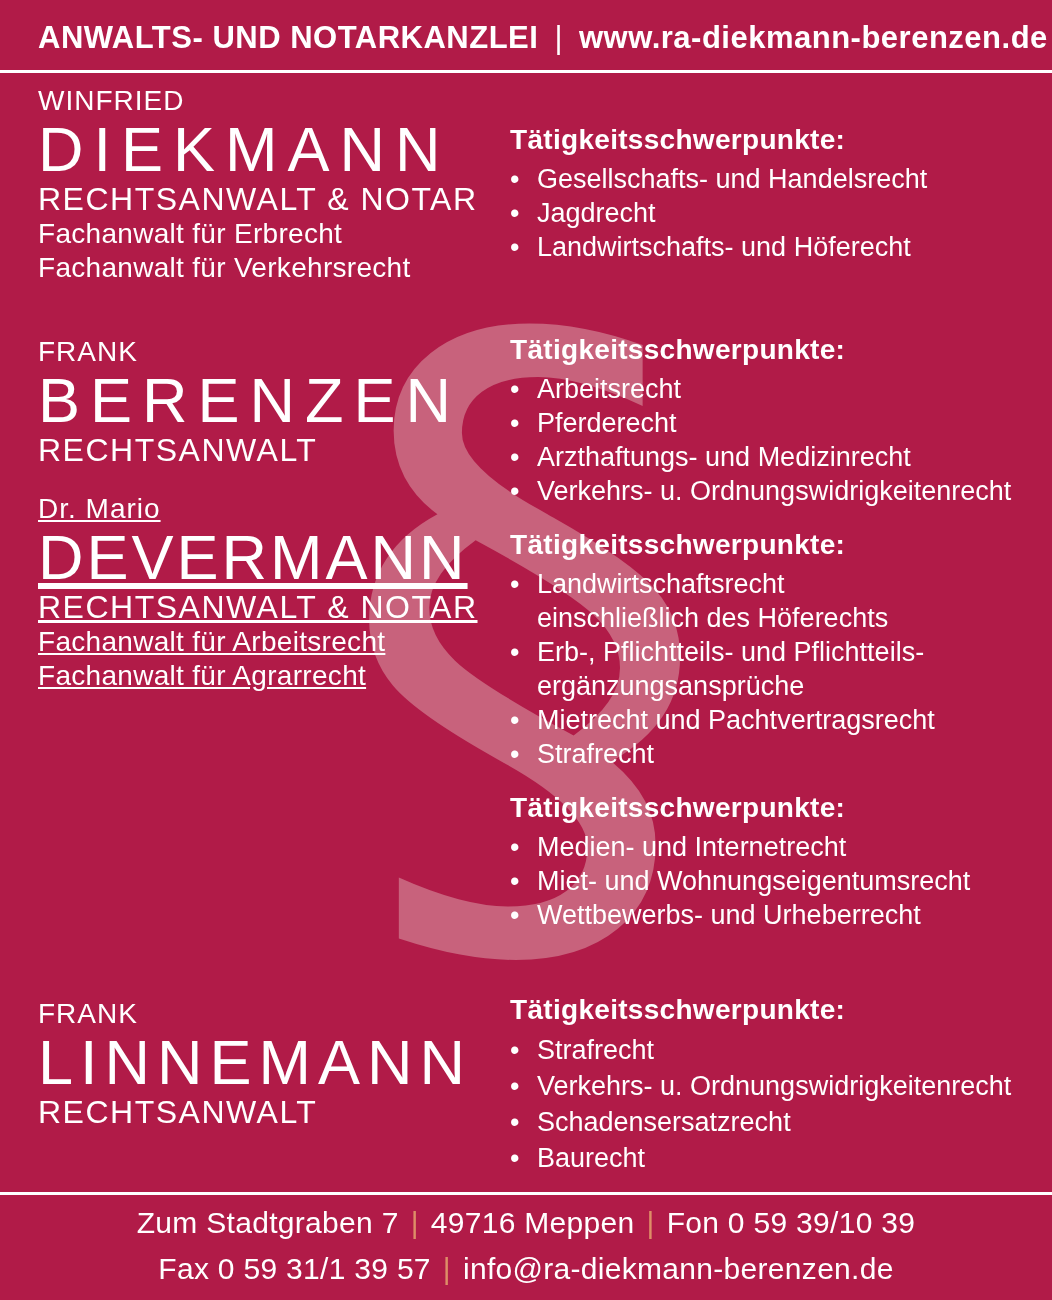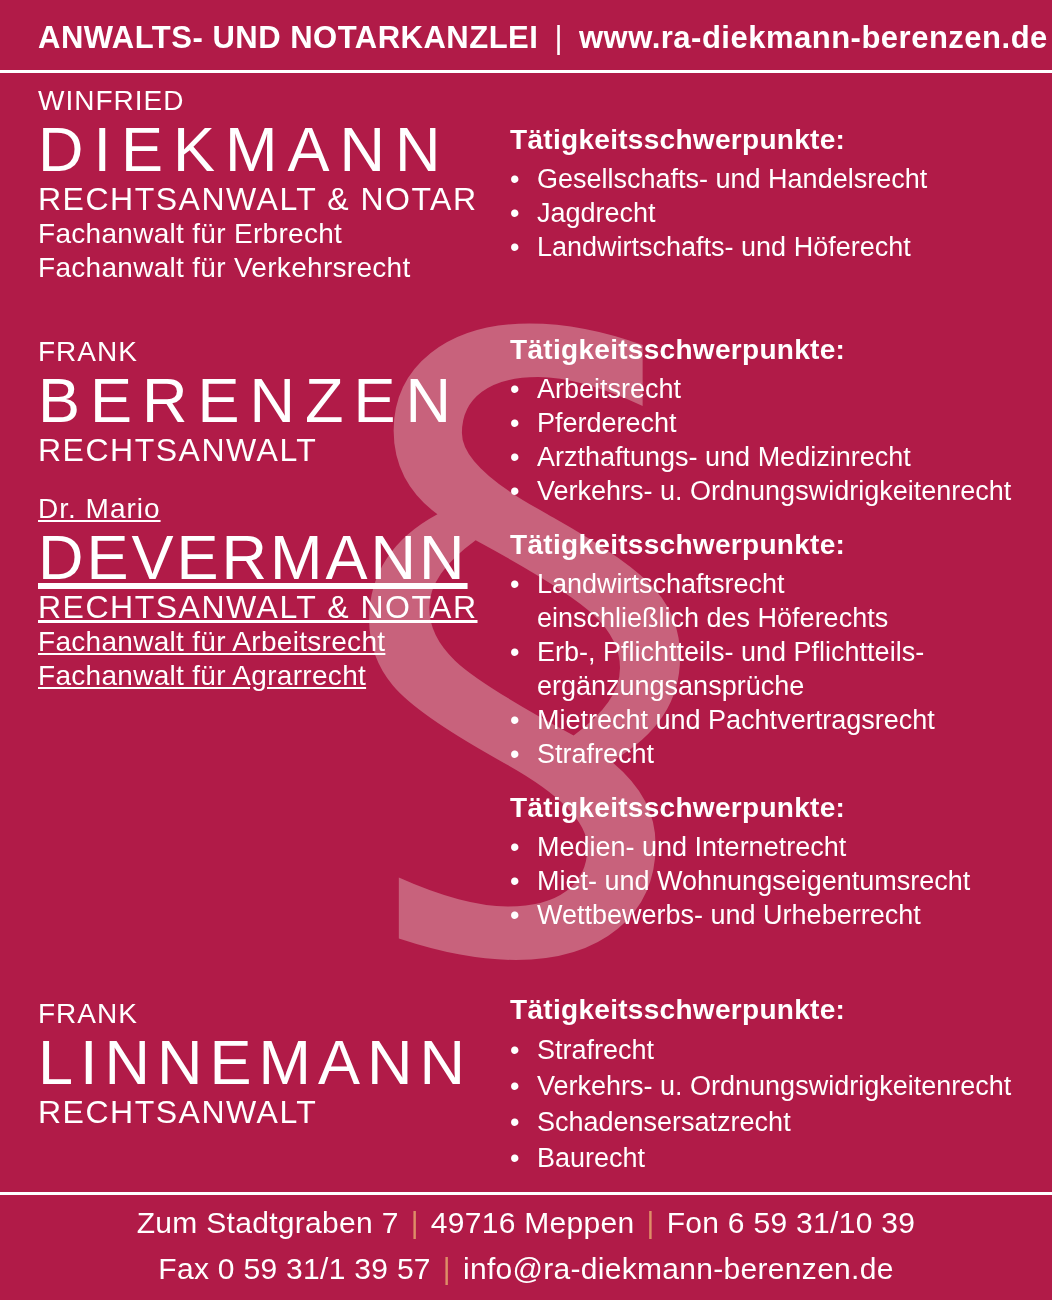--- a/index.html
+++ b/index.html
@@ -280,21 +280,21 @@
               <span class="bullet">•</span>
               <span>Baurecht</span>
             </div>
           </div>
         </div>
     </div>
 
     <div class="rule rule-bottom"></div>
 
     <div class="footer-line footer-line1">
-      <span>Zum Stadtgraben 7</span><span class="fsep">|</span><span>49716 Meppen</span><span class="fsep">|</span><span>Fon 6 59 31/10 39</span>
+      <span>Zum Stadtgraben 7</span><span class="fsep">|</span><span>49716 Meppen</span><span class="fsep">|</span><span>Fon 0 59 39/10 39</span>
     </div>
 
     <div class="footer-line footer-line2">
       <span>Fax 0 59 31/1 39 57</span><span class="fsep">|</span><span>info@ra-diekmann-berenzen.de</span>
     </div>
 
   </div>
 </div>
 
 </body></html>

